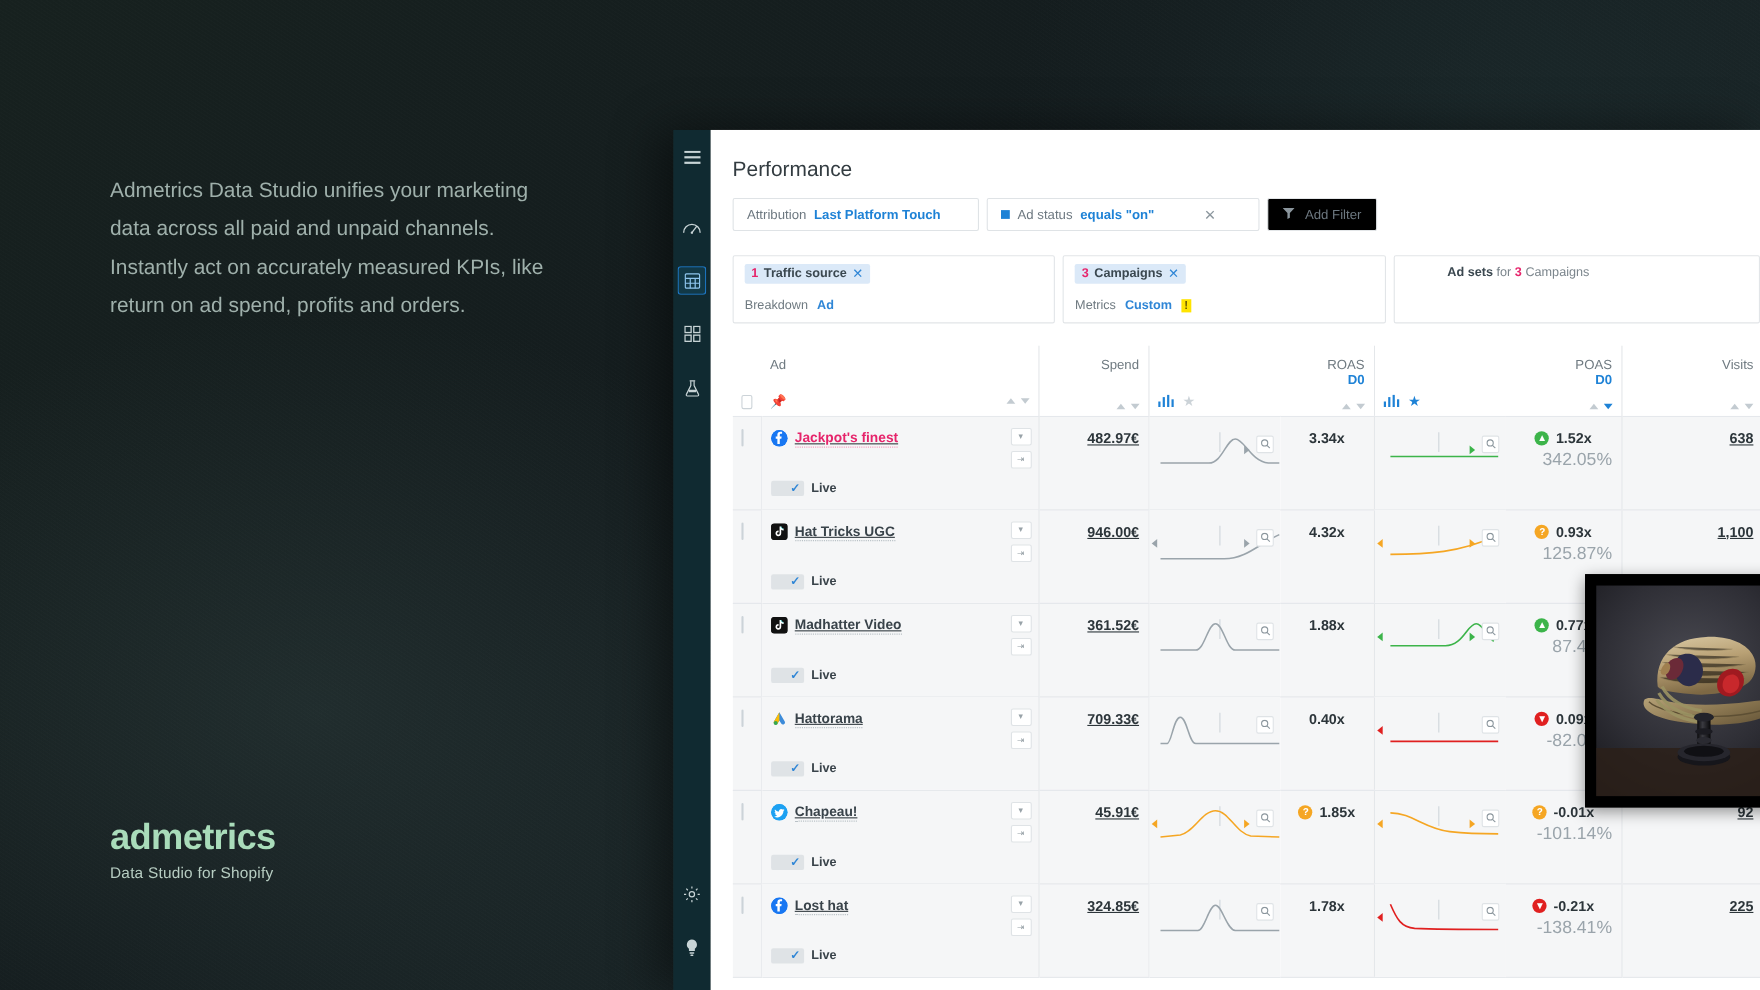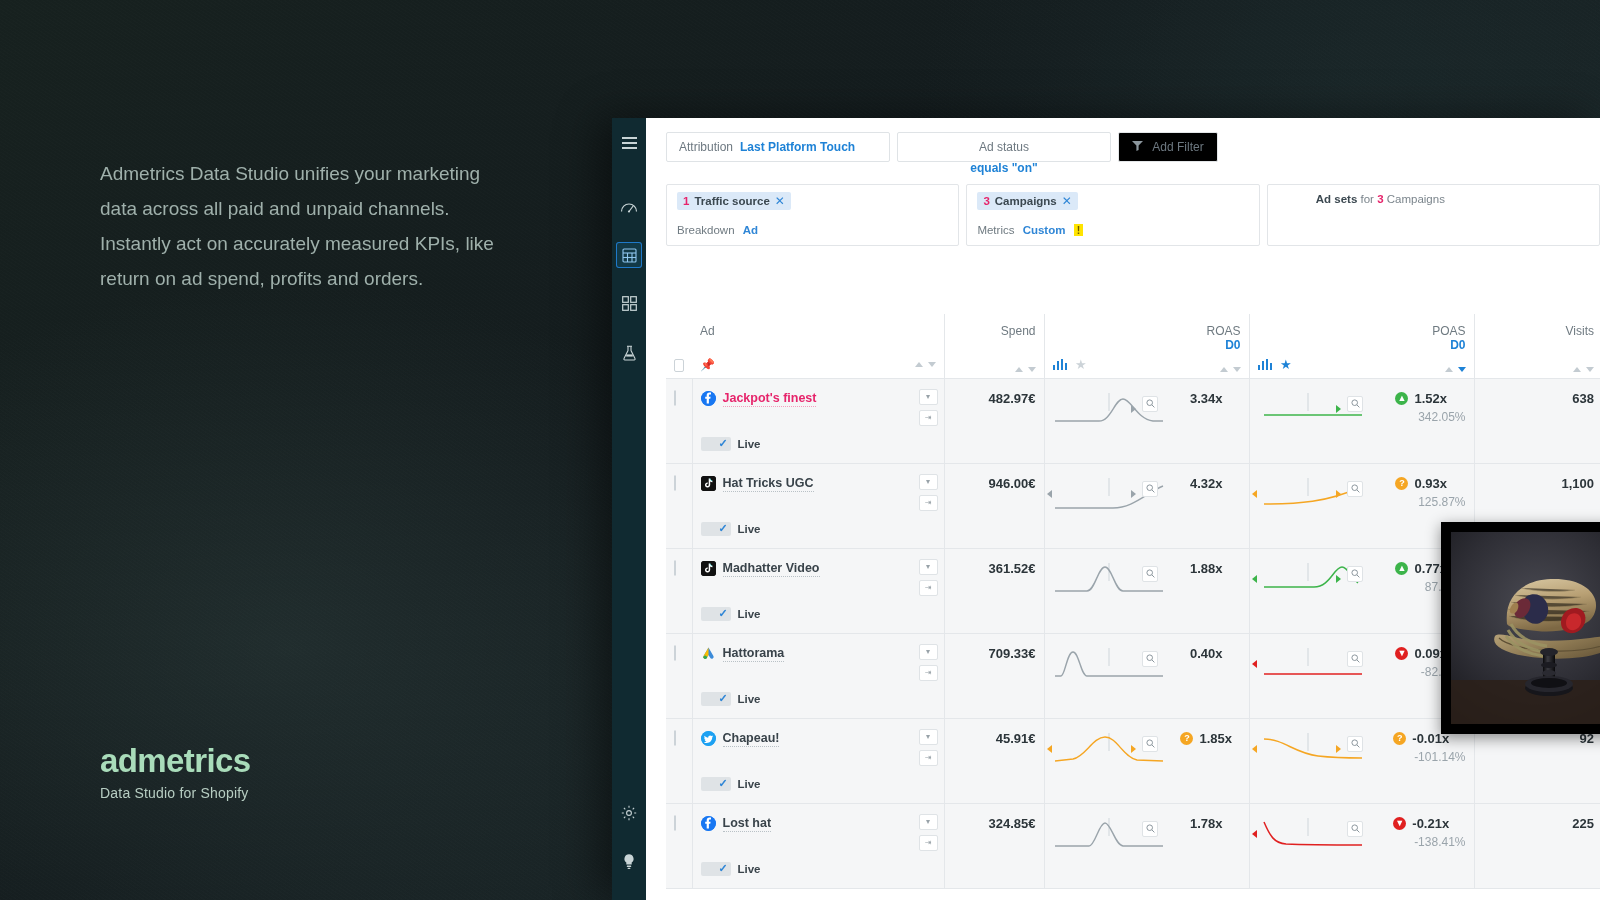--- a/index.html
+++ b/index.html
@@ -92,21 +92,21 @@
   .filter-chip .lbl { color: #6d7880; }
   .filter-chip .val { color: #1e82d6; font-weight: bold; }
   .filter-chip .nav-arrows { color: #1e82d6; margin-left: 16px; letter-spacing: 4px; font-size: 13px; cursor:pointer;}
   .filter-chip .blue-sq { width:8px;height:8px;background:#1e82d6;display:inline-block;}
   .filter-chip .x { color: #8b969d; margin-left: 38px; font-size: 13px; cursor:pointer;}
   .filter-chip.add {
     background: #000000; border-color: #e3e6e8; color:#6d7880; gap: 9px;
   }
   #chip-attribution { width: 224px; }
   #chip-timeframe { width: 232px; }
-  #chip-adstatus { width: 214px; flex-direction: column; }
+  #chip-adstatus { width: 248px; }
   #chip-addfilter { width: 100px; justify-content: center; }
 
   
   #selrow { display: flex; gap: 7px; padding: 10px 0 0 20px; }
   .sel-card {
     border: 1px solid #e2e5e8; border-radius: 2px; background:#fff;
     height: 62px; padding: 7px 10px 0 10px; font-size: 12px;
   }
   #sel-traffic { width: 308px; }
   #sel-campaigns { width: 308px; }
@@ -159,23 +159,23 @@
   .chartico i { width:2.5px; background:#1e82d6; display:block; }
   .star { font-size:13px; color:#ccd3d8; cursor:pointer; }
   .star.on { color:#1e82d6; }
   .pinico { color:#c3cbd1; font-size:12px; }
 
   tbody td {
     border-bottom: 1px solid #e4e7ea; vertical-align: top;
     padding: 12px 8px 0 8px; font-size: 12.5px; color:#333c41;
     background: #f5f6f7; height: 85px;
   }
-  tbody td.sep { border-left: 1px solid #e4e7ea; }
+  tbody td.sep { border-left: 1px solid #e4e7ea; text-decoration: underline; }
   td.num { text-align: right; font-weight: bold; font-size: 13px; color:#2c353a; }
-  .subpct { color:#9aa4ab; font-weight: normal; font-size: 12px; margin-top:4px; }
+  .subpct { color:#9aa4ab; font-weight: normal; font-size: 16px; margin-top:4px; }
 
   .adcell { position: relative; }
   .adline { display:flex; align-items:center; gap:7px; }
   .adname {
     font-size: 12.5px; font-weight: bold; color:#39434a;
     border-bottom: 1px dotted #b9c1c6; padding-bottom:1px;
   }
   .adname.alert { color:#e6246b; border-bottom-color:#f4a0bf; }
   .plat { width:15px;height:15px;border-radius:50%;flex:0 0 15px;display:flex;align-items:center;justify-content:center;font-size:9px;color:#fff;overflow:hidden;}
   .plat.fb { background:#1877f2; }
@@ -292,20 +292,21 @@
     <div class="side-icon" style="margin-bottom:26px;">
       <svg width="14" height="17" viewBox="0 0 14 17" fill="none" stroke="currentColor" stroke-width="1.1">
         <path d="M7 1.2a4.6 4.6 0 0 0-2.7 8.3v2.1h5.4V9.5A4.6 4.6 0 0 0 7 1.2z" fill="currentColor" stroke="none"></path>
         <rect x="4.8" y="12.6" width="4.4" height="1.4" rx=".6" fill="currentColor" stroke="none"></rect>
         <rect x="5.6" y="14.8" width="2.8" height="1.3" rx=".6" fill="currentColor" stroke="none"></rect>
       </svg>
     </div>
   </div>
 
   <div id="main">
+    <div id="page-title">Performance</div>
 
     <div id="filterbar">
       <div class="filter-chip" id="chip-attribution">
         <span class="lbl">Attribution</span>
         <span class="val">Last Platform Touch</span>
       </div>
       <div class="filter-chip" id="chip-adstatus">
         <span class="blue-sq"></span>
         <span class="lbl">Ad status</span>
         <span class="val"><span>equals</span> <span>"on"</span></span>

